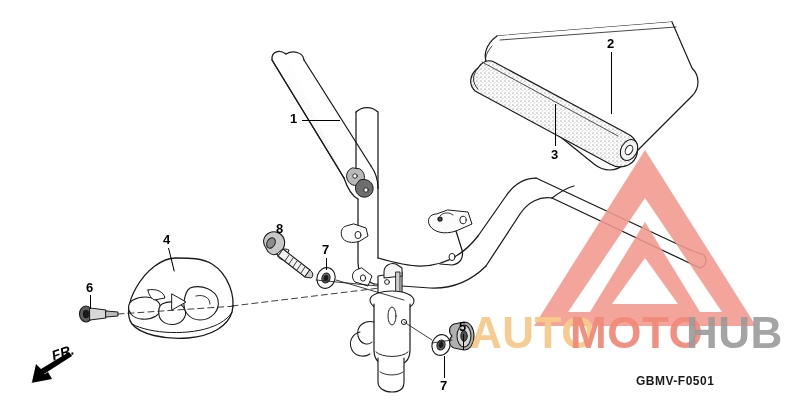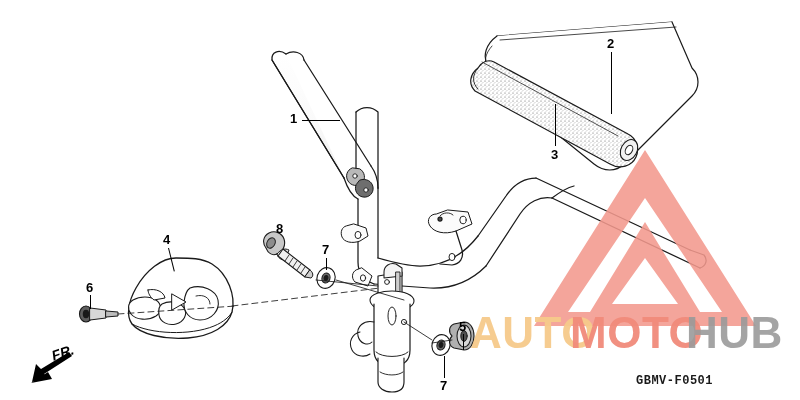--- a/index.html
+++ b/index.html
@@ -39,21 +39,21 @@
     position: absolute;
     background: #000000;
   }
   .leader-v { width: 1px; }
   .leader-h { height: 1px; }
 
   #part-code {
     position: absolute;
     left: 636px;
     top: 374px;
-    font-family: Liberation Mono, monospace;
+    font-family: Liberation Sans, sans-serif;
     font-size: 12px;
     font-weight: 700;
     letter-spacing: 0.5px;
     color: #1a1a1a;
   }
   #fr-label {
     position: absolute;
     left: 52px;
     top: 348px;
     font-family: "Liberation Sans", sans-serif;

